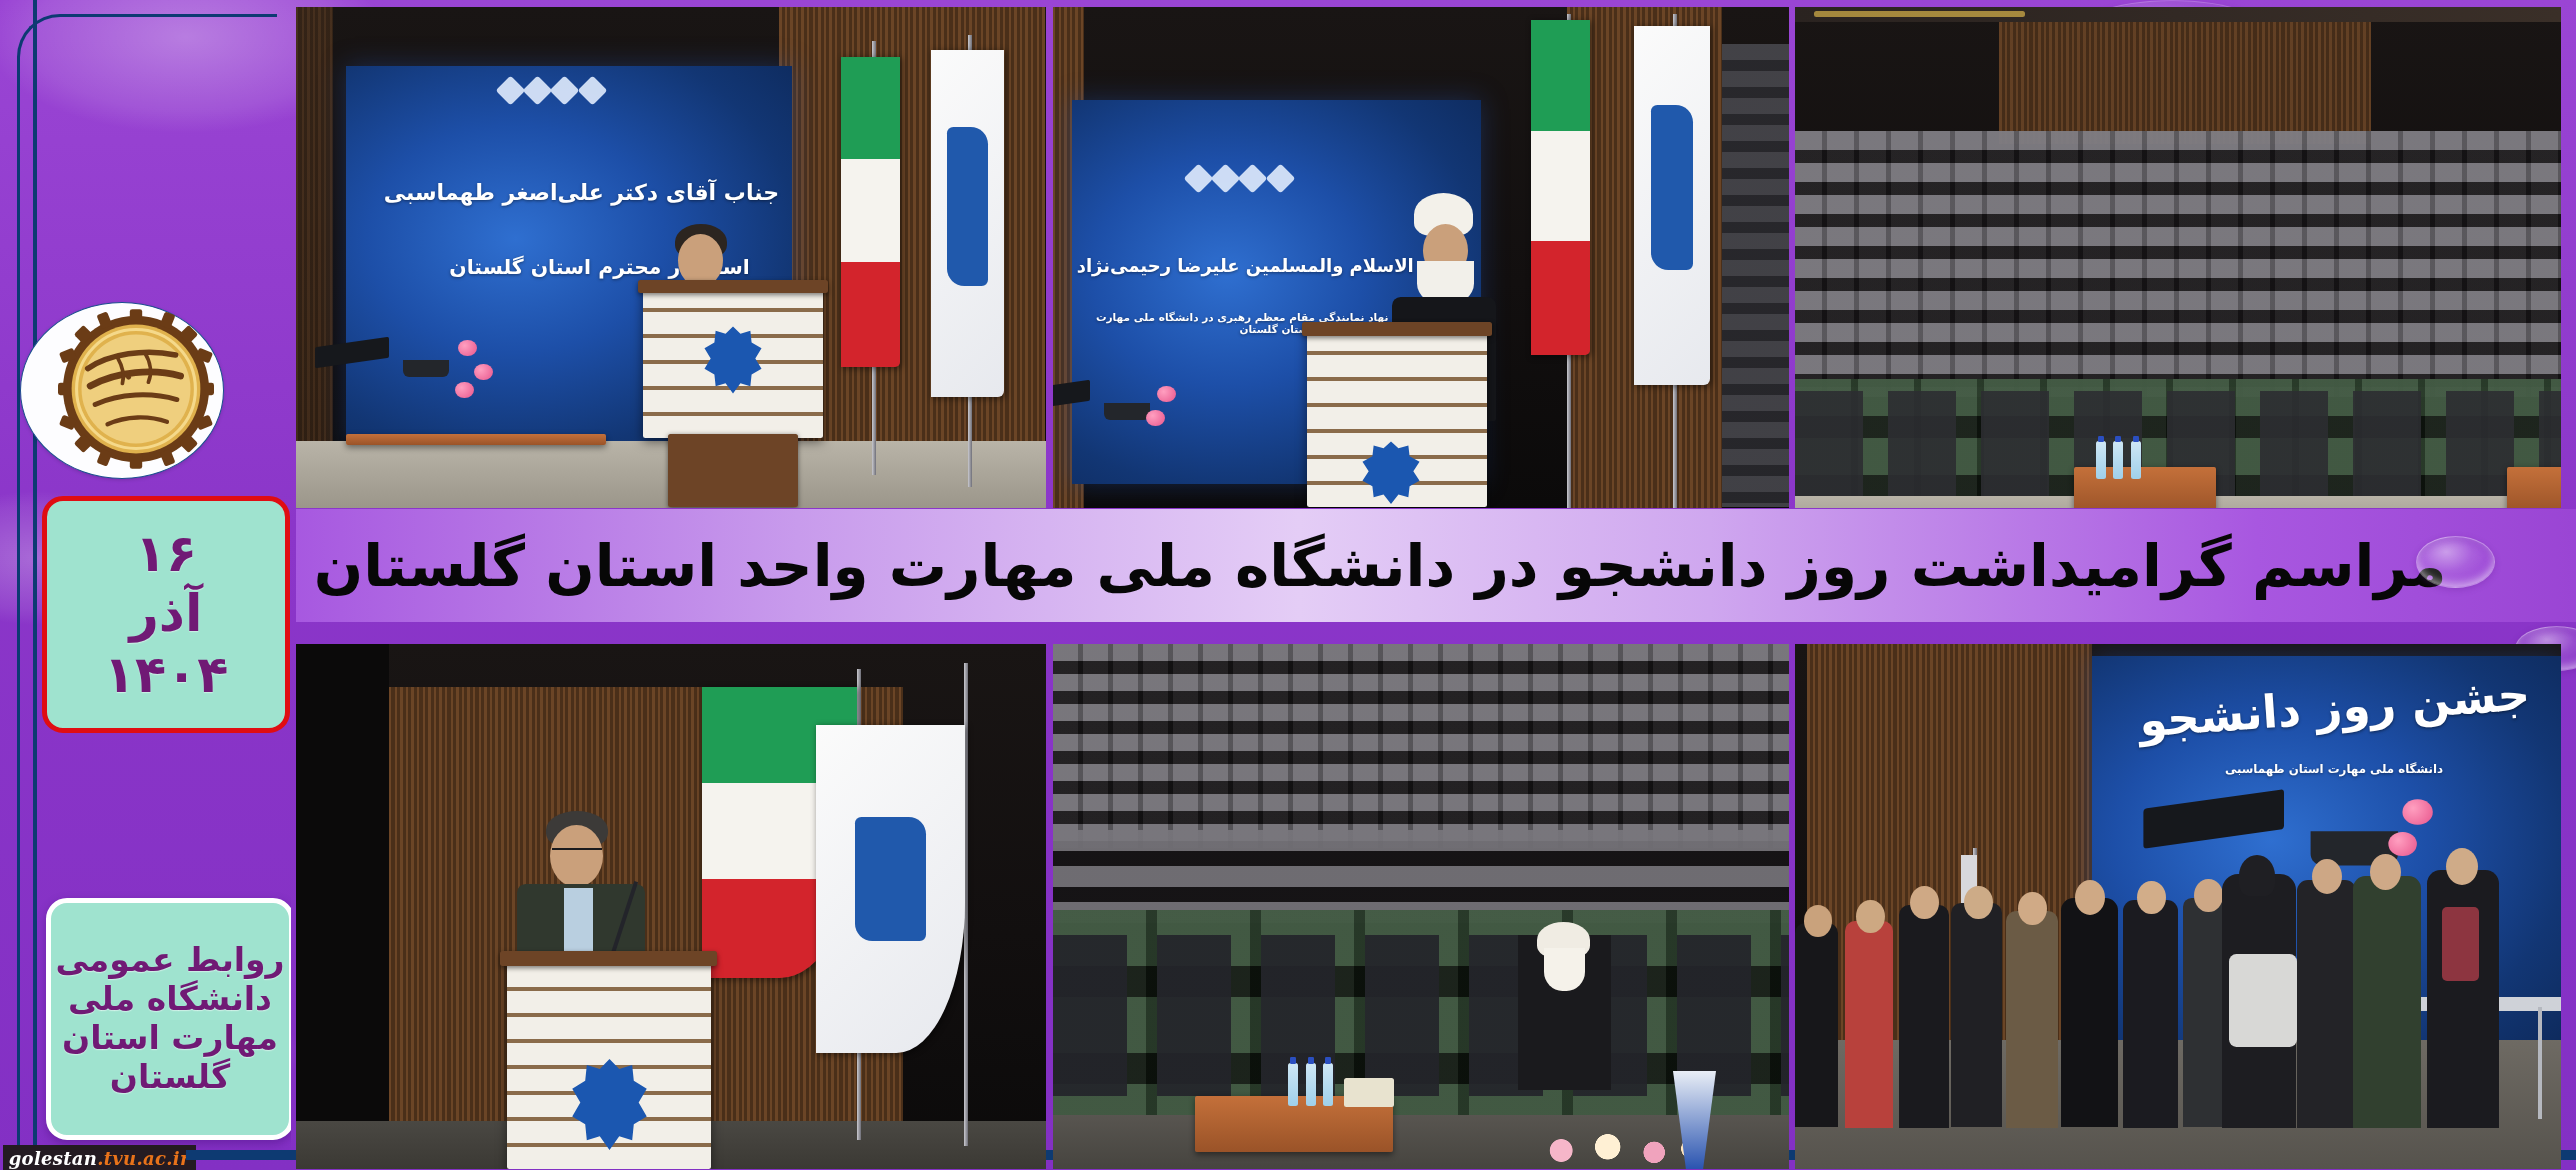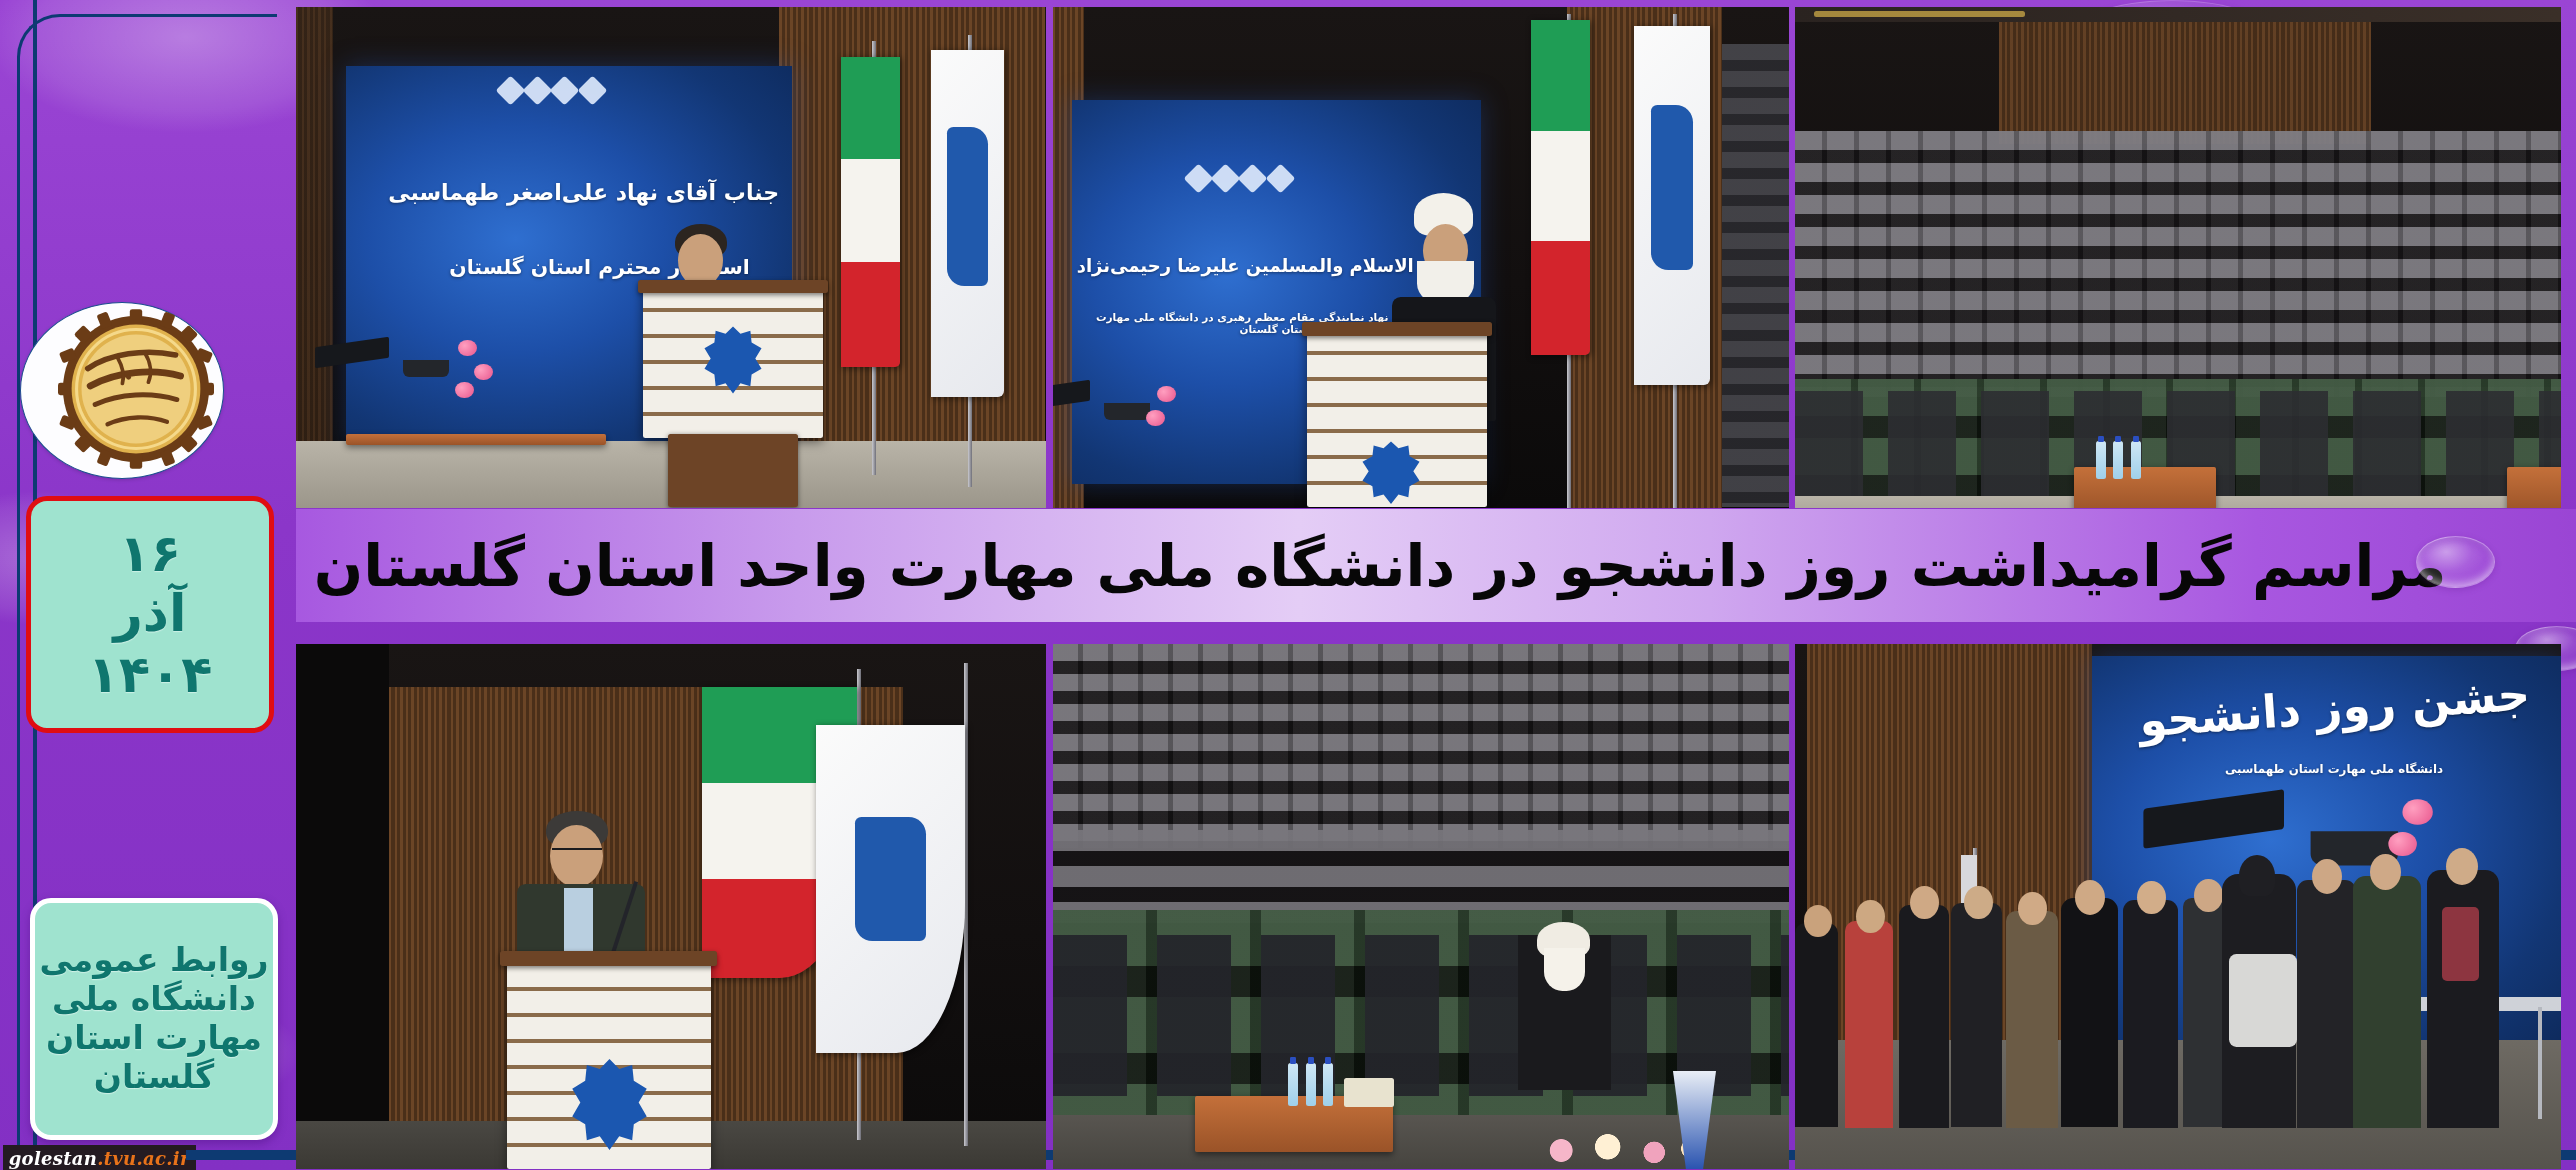--- a/index.html
+++ b/index.html
@@ -82,24 +82,25 @@
   .seal-gear svg{display:block;width:100%;height:100%;}
 
   
   .card{
     position:absolute;
     background:#9fe3cf;
     border-radius:21px;
     box-sizing:border-box;
     display:flex;align-items:center;justify-content:center;
     text-align:center;
-    color:#0f766e;
+    color:#701a75;
     font-weight:700;
     text-shadow:0 1.2px 1.2px rgba(255,255,255,.5);
     line-height:1.18;
+    margin-left:16px;
   }
   #card-date{
     left:26px;top:496px;width:248px;height:237px;
     border:5.6px solid #e00d12;
     font-size:51px;
   }
   #card-date .lines{display:block;}
   #card-eitaa{
     left:23.5px;top:755px;width:254px;height:112px;
     border:2.5px solid #b22228;
@@ -304,21 +305,21 @@
     <div class="hall-bg"></div>
     <div class="wood-wall" style="left:483px;top:0;width:266px;height:434px;"></div>
     <div class="wood-wall" style="left:0;top:0;width:37px;height:434px;opacity:.55;"></div>
     <div class="screen-blue" style="left:50px;top:59px;width:446px;height:384px;"></div>
     <div class="diamond-row" style="left:204px;top:73px;">
       <div class="diamond"></div>
         <div class="diamond"></div>
         <div class="diamond"></div>
         <div class="diamond"></div>
     </div>
-    <div class="screen-txt" style="left:124px;top:173px;width:359px;font-size:22px;text-align:center;">جناب آقای نهاد علی‌اصغر طهماسبی</div>
+    <div class="screen-txt" style="left:124px;top:173px;width:359px;font-size:22px;text-align:center;">جناب آقای دکتر علی‌اصغر طهماسبی</div>
     <div class="screen-txt" style="left:124px;top:248px;width:359px;font-size:20.4px;text-align:center;">استاندار محترم استان گلستان</div>
     <div class="gradcap" style="left:93px;top:335px;">
       <div class="cap-top"></div>
         <div class="cap-base"></div>
     </div>
     <div class="rose" style="left:162px;top:333px;"></div>
     <div class="rose" style="left:178px;top:357px;"></div>
     <div class="rose" style="left:159px;top:375px;"></div>
     <div class="carpet" style="left:0;top:434px;width:750px;height:67px;"></div>
     <div class="flagpole" style="left:576px;top:34px;height:434px;"></div>

